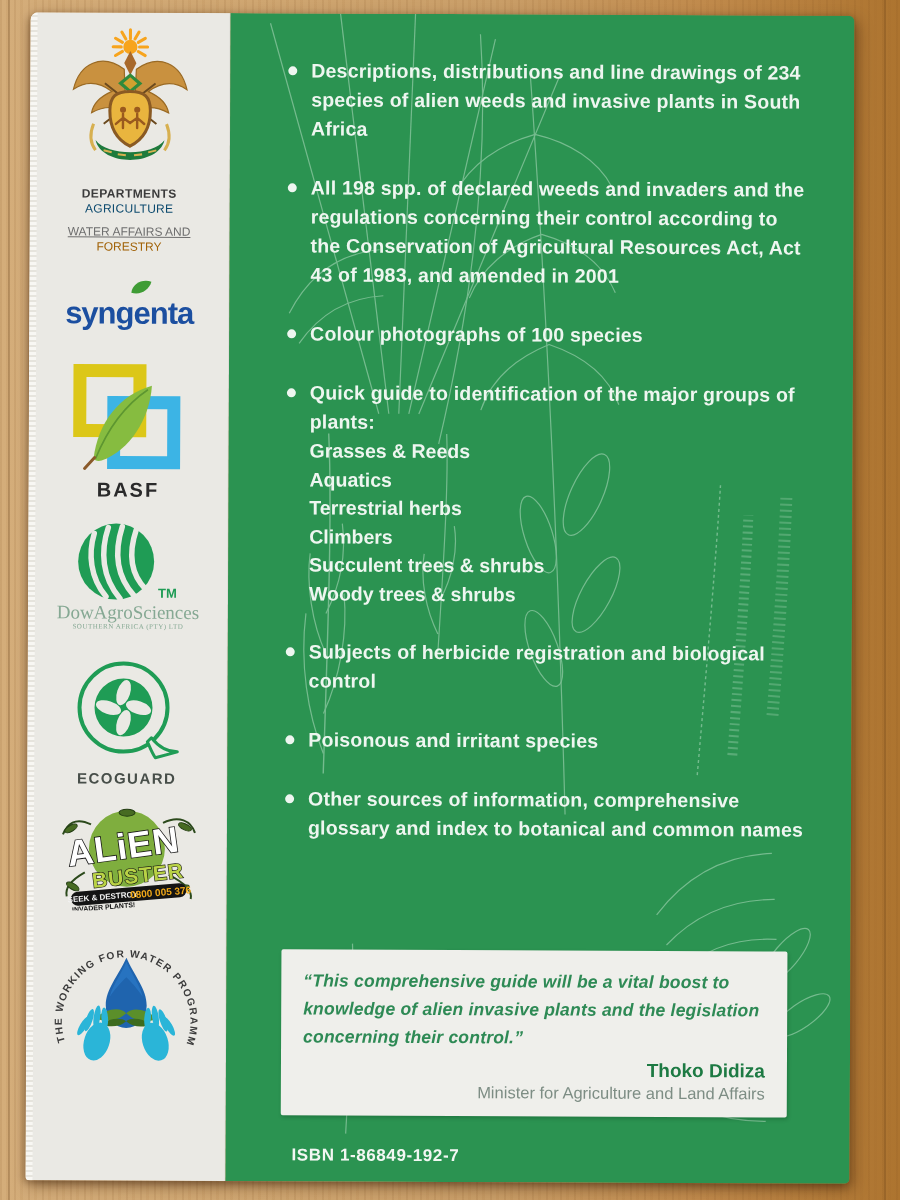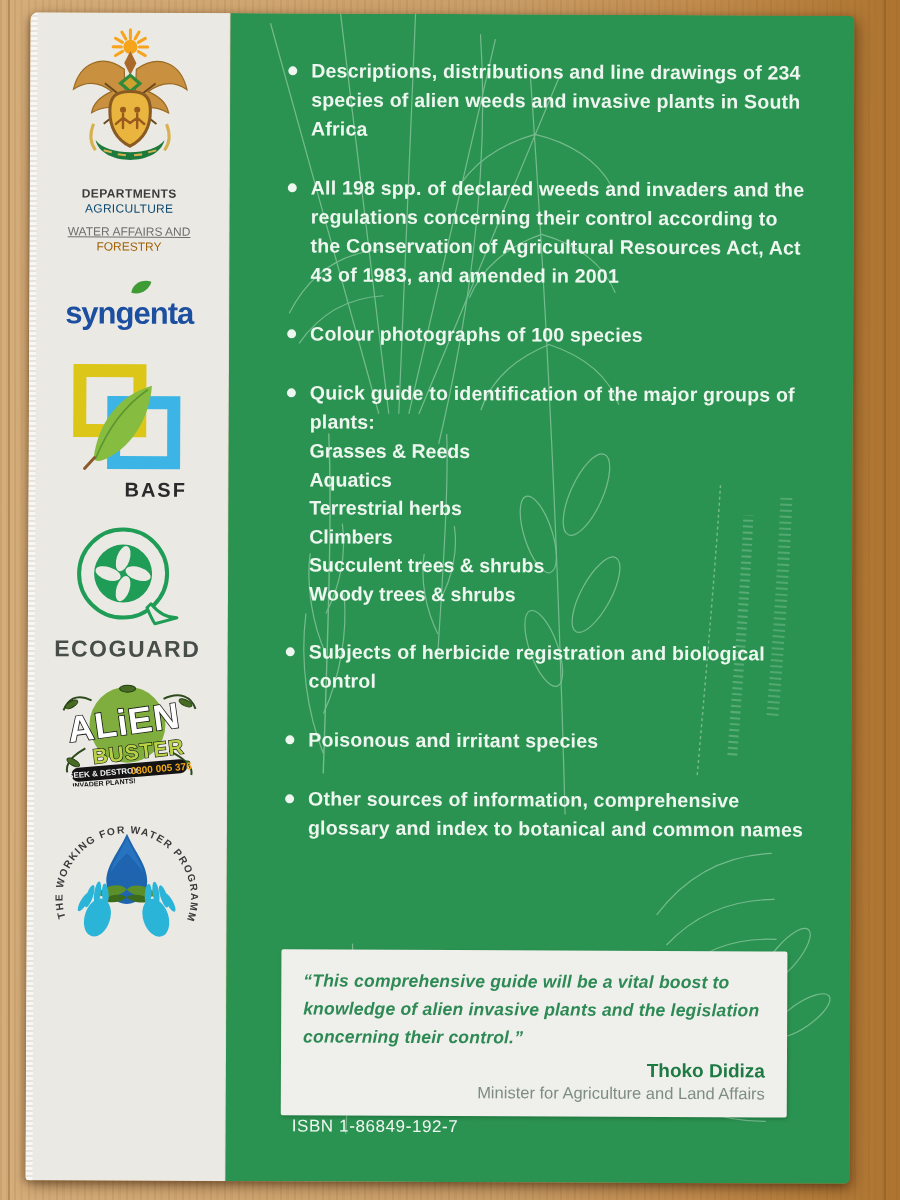--- a/index.html
+++ b/index.html
@@ -46,37 +46,37 @@
   .quote-box {
     position:absolute; left:55px; top:936px; width:506px;
     background:#efefeb; border-radius:2px; padding:17px 22px 14px 22px;
     box-shadow:1px 2px 4px rgba(0,40,15,.25);
   }
   .quote-text { color:#2e8a55; font-size:17.5px; line-height:28px; font-style:italic; font-weight:bold; letter-spacing:.2px; }
   .quote-name { color:#1d7a43; font-size:19px; font-weight:bold; text-align:right; margin-top:8px; }
   .quote-title { color:#7d8d84; font-size:16.5px; text-align:right; margin-top:2px; }
 
   .isbn {
-    position:absolute; left:66px; bottom:45px; color:#f2f7f3;
-    font-size:17px; font-weight:normal; letter-spacing:.6px;
+    position:absolute; left:66px; bottom:16px; color:#f2f7f3;
+    font-size:17px; font-weight:bold; letter-spacing:.6px;
   }
 
   
   .logo-block { text-align:center; }
   .gov-text { margin-top:4px; line-height:15px; }
   .gov-l1 { font-size:12px; font-weight:bold; color:#3b3b3b; letter-spacing:.4px; }
   .gov-l2 { font-size:12px; color:#0c4a6e; letter-spacing:.3px; }
   .gov-l3 { font-size:12px; color:#6e6e6e; margin-top:8px;text-decoration:underline; }
   .gov-l4 { font-size:12px; color:#a16207; }
 
   .syngenta-wrap { position:relative; margin-top:24px; }
 
-  .basf-label { font-size:20px; font-weight:bold; color:#2a2a2a; letter-spacing:2px; text-align:right; width:118px; margin:2px auto 0; }
-
-  .eco-label { font-size:23px; font-weight:bold; color:#474e49; letter-spacing:1.5px; margin-top:4px; }
+  .basf-label { font-size:20px; font-weight:bold; color:#2a2a2a; letter-spacing:2px; text-align:center; width:118px; margin:2px auto 0; }
+
+  .eco-label { font-size:15px; font-weight:bold; color:#474e49; letter-spacing:1.5px; margin-top:4px; }
 </style>
 </head>
 <body>
 
 <div class="wood-seam" style="left:8px"></div>
 <div class="wood-seam" style="left:884px"></div>
 
 <div class="book">
 
   <div class="panel">
@@ -129,20 +129,34 @@
       <svg width="130" height="112" viewBox="0 0 130 112">
         <rect x="16" y="10" width="60" height="60" fill="none" stroke="#dcc718" stroke-width="13"></rect>
         <rect x="50" y="42" width="60" height="60" fill="none" stroke="#3cb4e5" stroke-width="13"></rect>
         <path d="M30,98 C34,62 56,34 88,25 C86,58 66,90 38,100 C34,101 31,100 30,98 Z" fill="#86bc40"></path>
         <path d="M32,98 C44,68 62,44 84,29" stroke="#5d9630" stroke-width="1.6" fill="none"></path>
         <path d="M21,108 L31,97" stroke="#8a5a2a" stroke-width="3" stroke-linecap="round"></path>
       </svg>
       <div class="basf-label">BASF</div>
     </div>
 
+    <div class="logo-block" style="margin-top:16px">
+      <svg width="156" height="114" viewBox="0 0 156 114">
+        <circle cx="66" cy="44" r="38" fill="#1f9c55"></circle>
+        <g stroke="#eae9e4" stroke-width="5.5" fill="none" stroke-linecap="round">
+          <path d="M44,16 C38,36 40,60 56,79"></path>
+          <path d="M58,10 C50,34 52,60 70,81"></path>
+          <path d="M72,9 C64,34 66,58 84,78"></path>
+          <path d="M86,12 C78,36 80,56 96,72"></path>
+        </g>
+        <text x="108" y="80" font-family="Liberation Sans, sans-serif" font-weight="bold" font-size="13" fill="#1f9c55">TM</text>
+        <text x="78" y="101" text-anchor="middle" font-family="Liberation Serif, serif" font-size="19" fill="#85a893">DowAgroSciences</text>
+        <text x="78" y="111" text-anchor="middle" font-family="Liberation Serif, serif" font-size="7" letter-spacing=".5" fill="#85a893">SOUTHERN AFRICA (PTY) LTD</text>
+      </svg>
+    </div>
 
     <div class="logo-block" style="margin-top:22px">
       <svg width="128" height="104" viewBox="0 0 128 104">
         <circle cx="60" cy="50" r="44" fill="none" stroke="#1f9c55" stroke-width="4"></circle>
         <path d="M88,80 C96,90 104,94 114,94 L92,100 C88,94 86,88 84,84 Z" fill="#eae9e4" stroke="#1f9c55" stroke-width="3" stroke-linejoin="round"></path>
         <circle cx="60" cy="50" r="29" fill="#1f9c55"></circle>
         <g fill="#eae9e4">
           <ellipse cx="60" cy="35" rx="6.5" ry="13" transform="rotate(18 60 35)"></ellipse>
           <ellipse cx="75" cy="50" rx="6.5" ry="13" transform="rotate(108 75 50)"></ellipse>
           <ellipse cx="60" cy="65" rx="6.5" ry="13" transform="rotate(18 60 65)"></ellipse>

